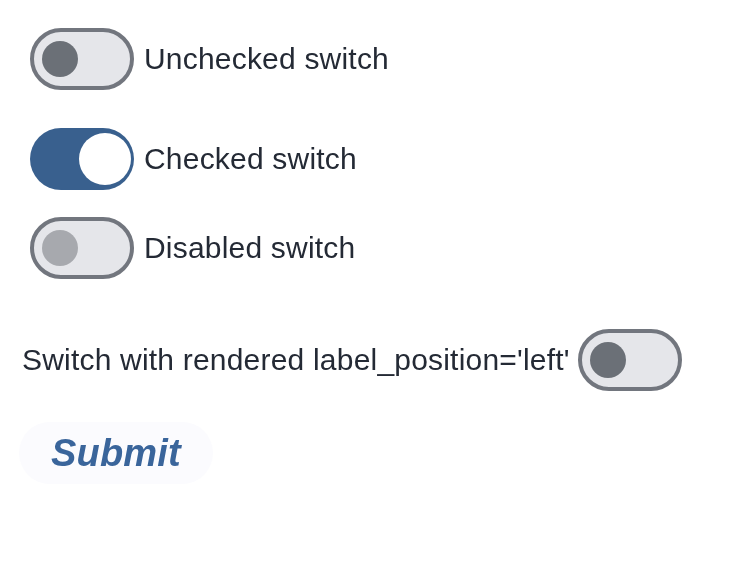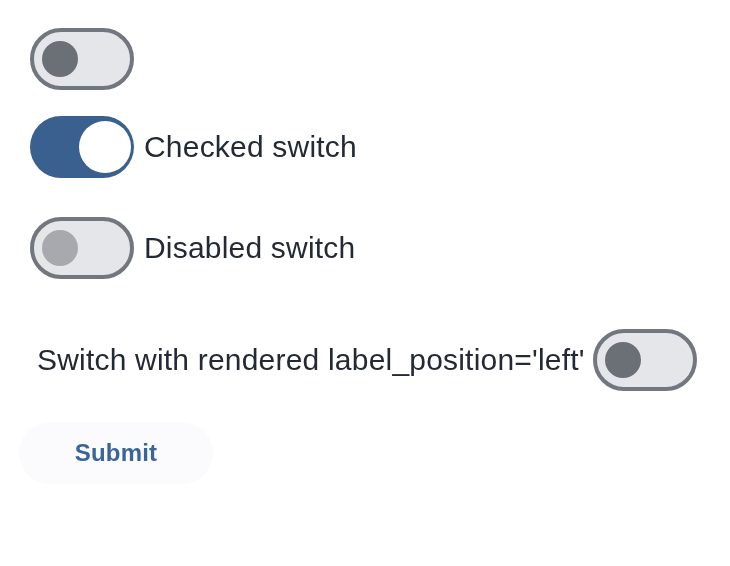--- a/index.html
+++ b/index.html
@@ -16,23 +16,23 @@
     overflow: hidden;
   }
   .row {
     position: absolute;
     display: flex;
     align-items: center;
     height: 62px;
     white-space: nowrap;
   }
   .row-1 { left: 30px; top: 28px;  gap: 10px; }
-  .row-2 { left: 30px; top: 116px; gap: 10px; }
+  .row-2 { left: 30px; top: 128px; gap: 10px; }
   .row-3 { left: 30px; top: 217px; gap: 10px; }
-  .row-4 { left: 22px; top: 329px; gap: 8px; margin-left: 15px;  }
+  .row-4 { left: 22px; top: 329px; gap: 8px;  }
   .lbl {
     font-size: 30px;
     line-height: 1;
     color: var(--label-text, #242a35);
     letter-spacing: 0.2px;
   }
   .switch {
     position: relative;
     box-sizing: border-box;
     flex: none;
@@ -74,35 +74,37 @@
     position: absolute;
     left: 19px;
     top: 422px;
     width: 194px;
     height: 62px;
     border: none;
     border-radius: 31px;
     background: var(--submit-bg, #fbfbfe);
     color: var(--submit-text, #3a659b);
     font-family: "Liberation Sans", sans-serif;
-    font-size: 24px;
+    font-size: 38px;
     font-weight: 600;
     letter-spacing: 0.2px;
     cursor: pointer;
+    font-style: italic;
   }
 </style>
 </head>
 <body>
 
 <div class="page">
 
   <div class="row row-1">
     <span class="switch off" role="switch" aria-checked="false">
       <span class="thumb"></span>
     </span>
+    <span class="lbl">Unchecked switch</span>
   </div>
 
   <div class="row row-2">
     <span class="switch on" role="switch" aria-checked="true">
       <span class="thumb"></span>
     </span>
     <span class="lbl">Checked switch</span>
   </div>
 
   <div class="row row-3">

